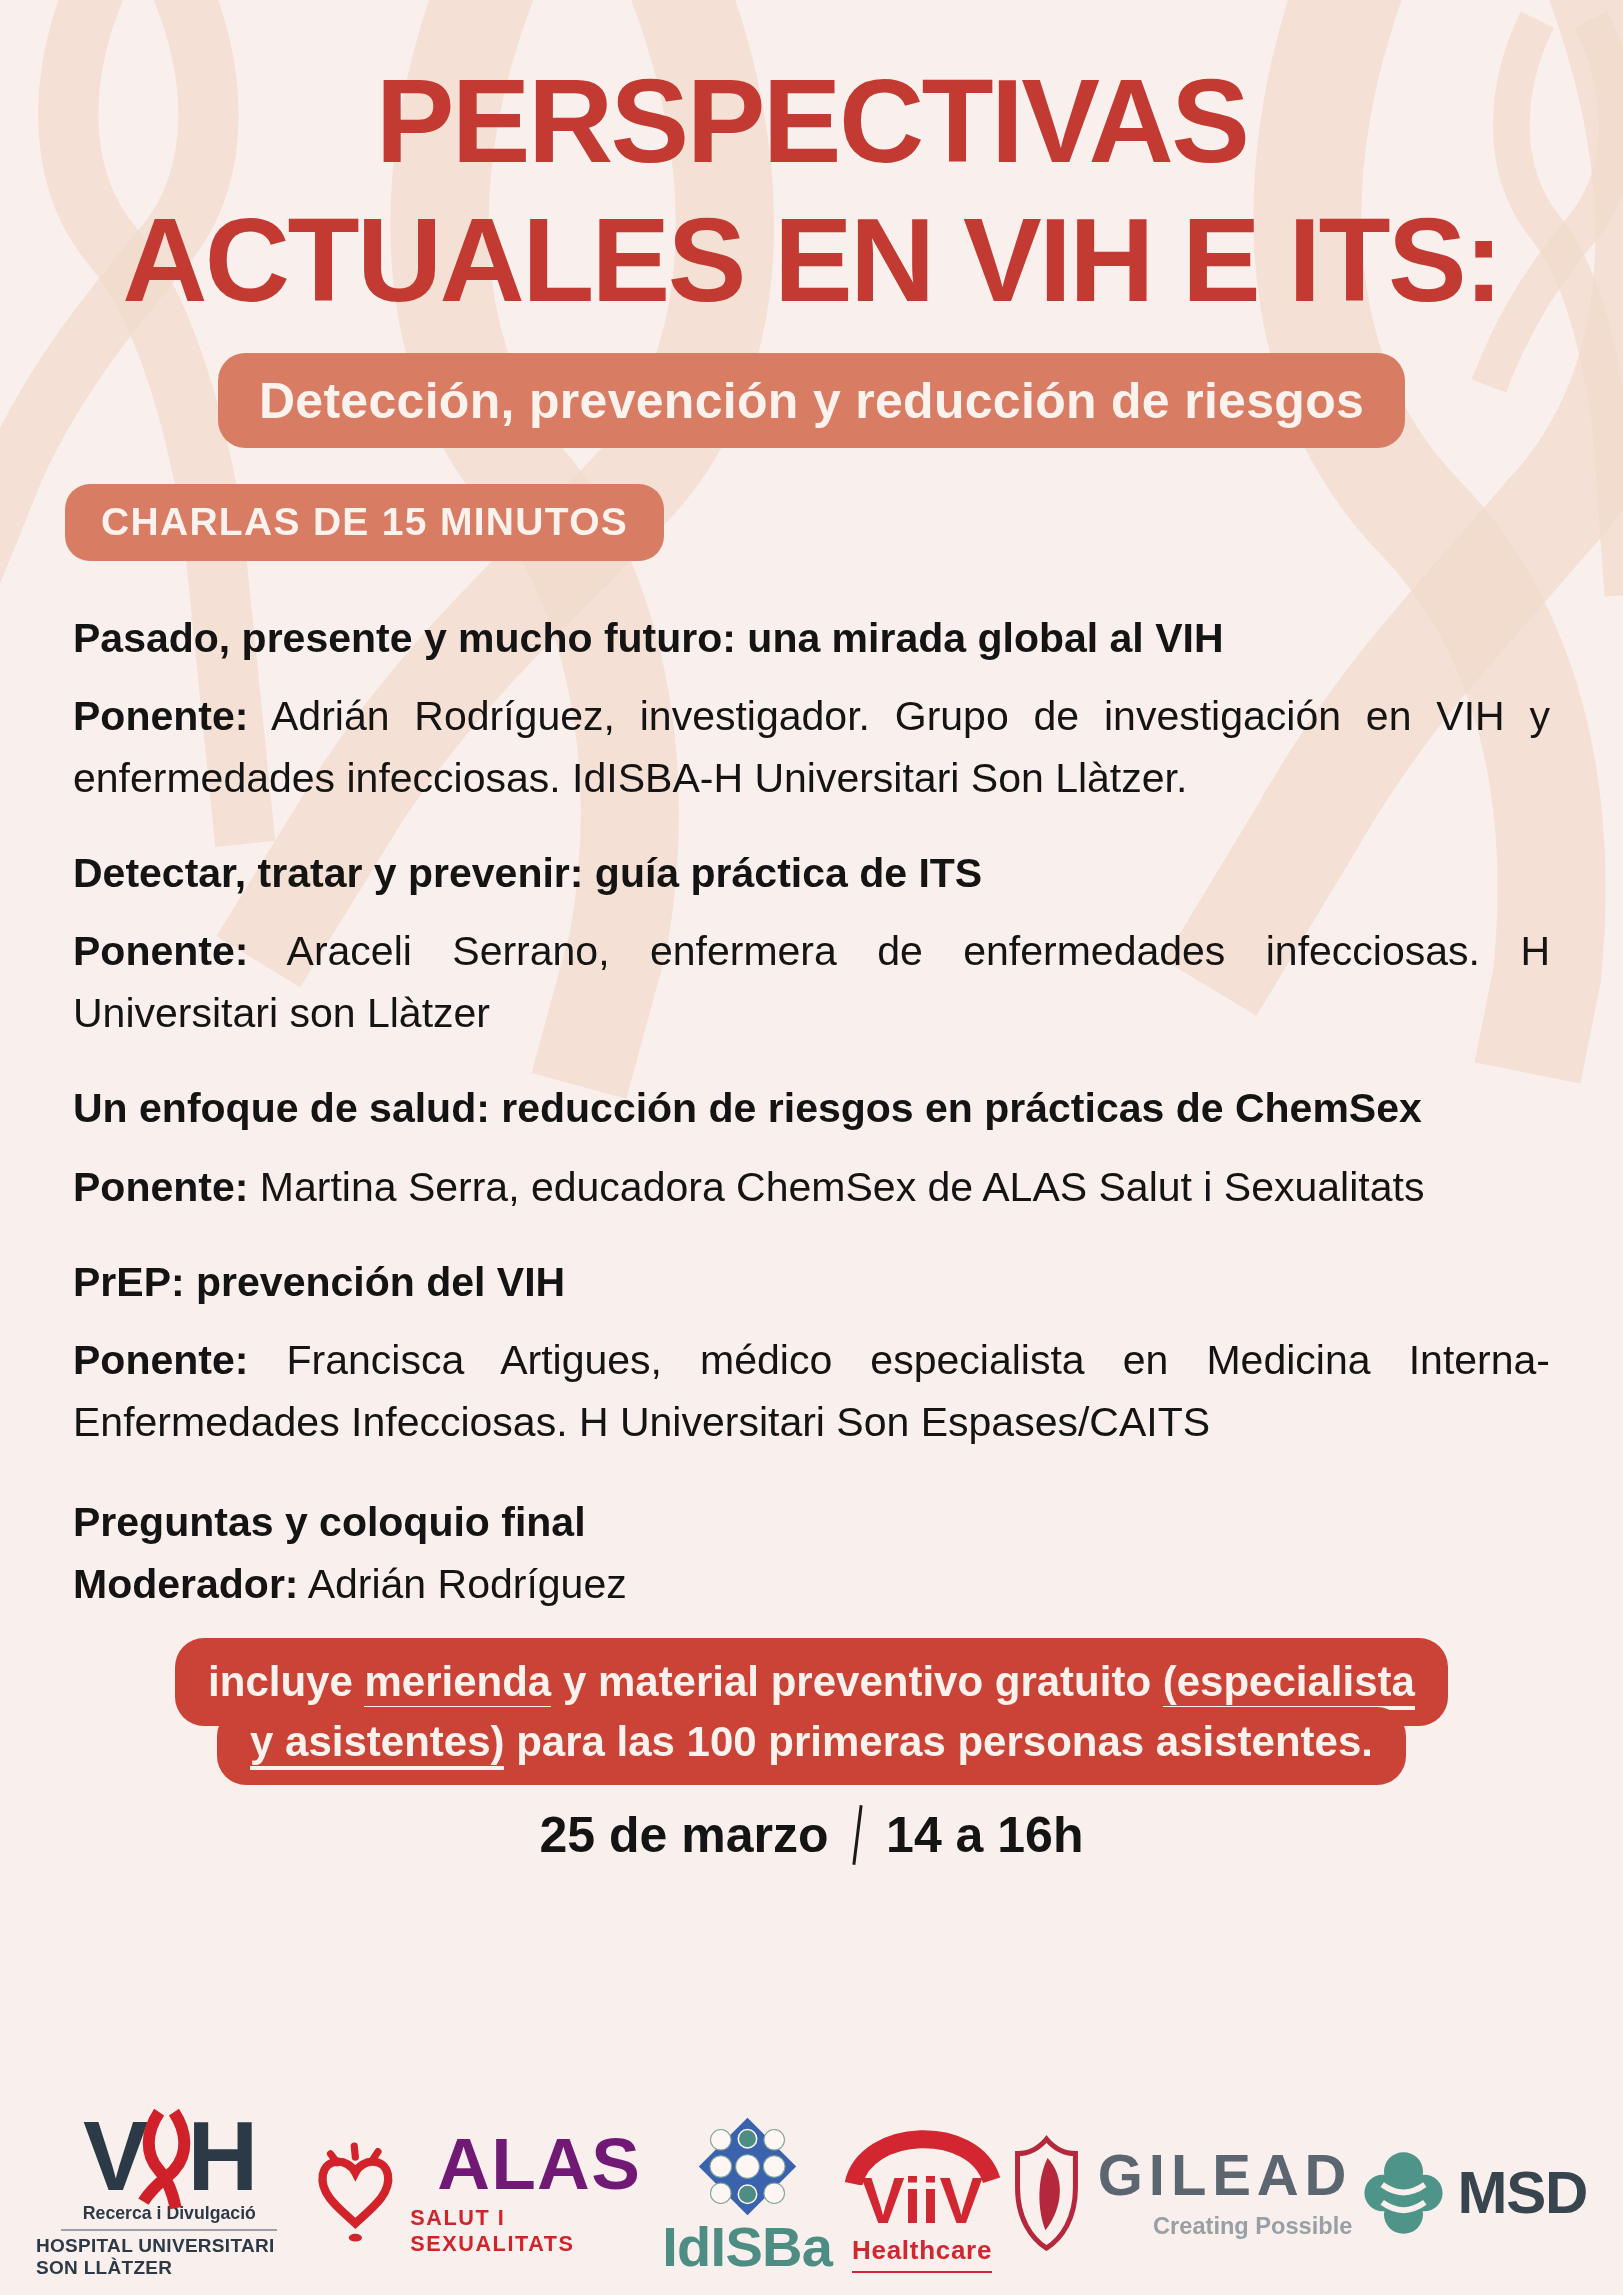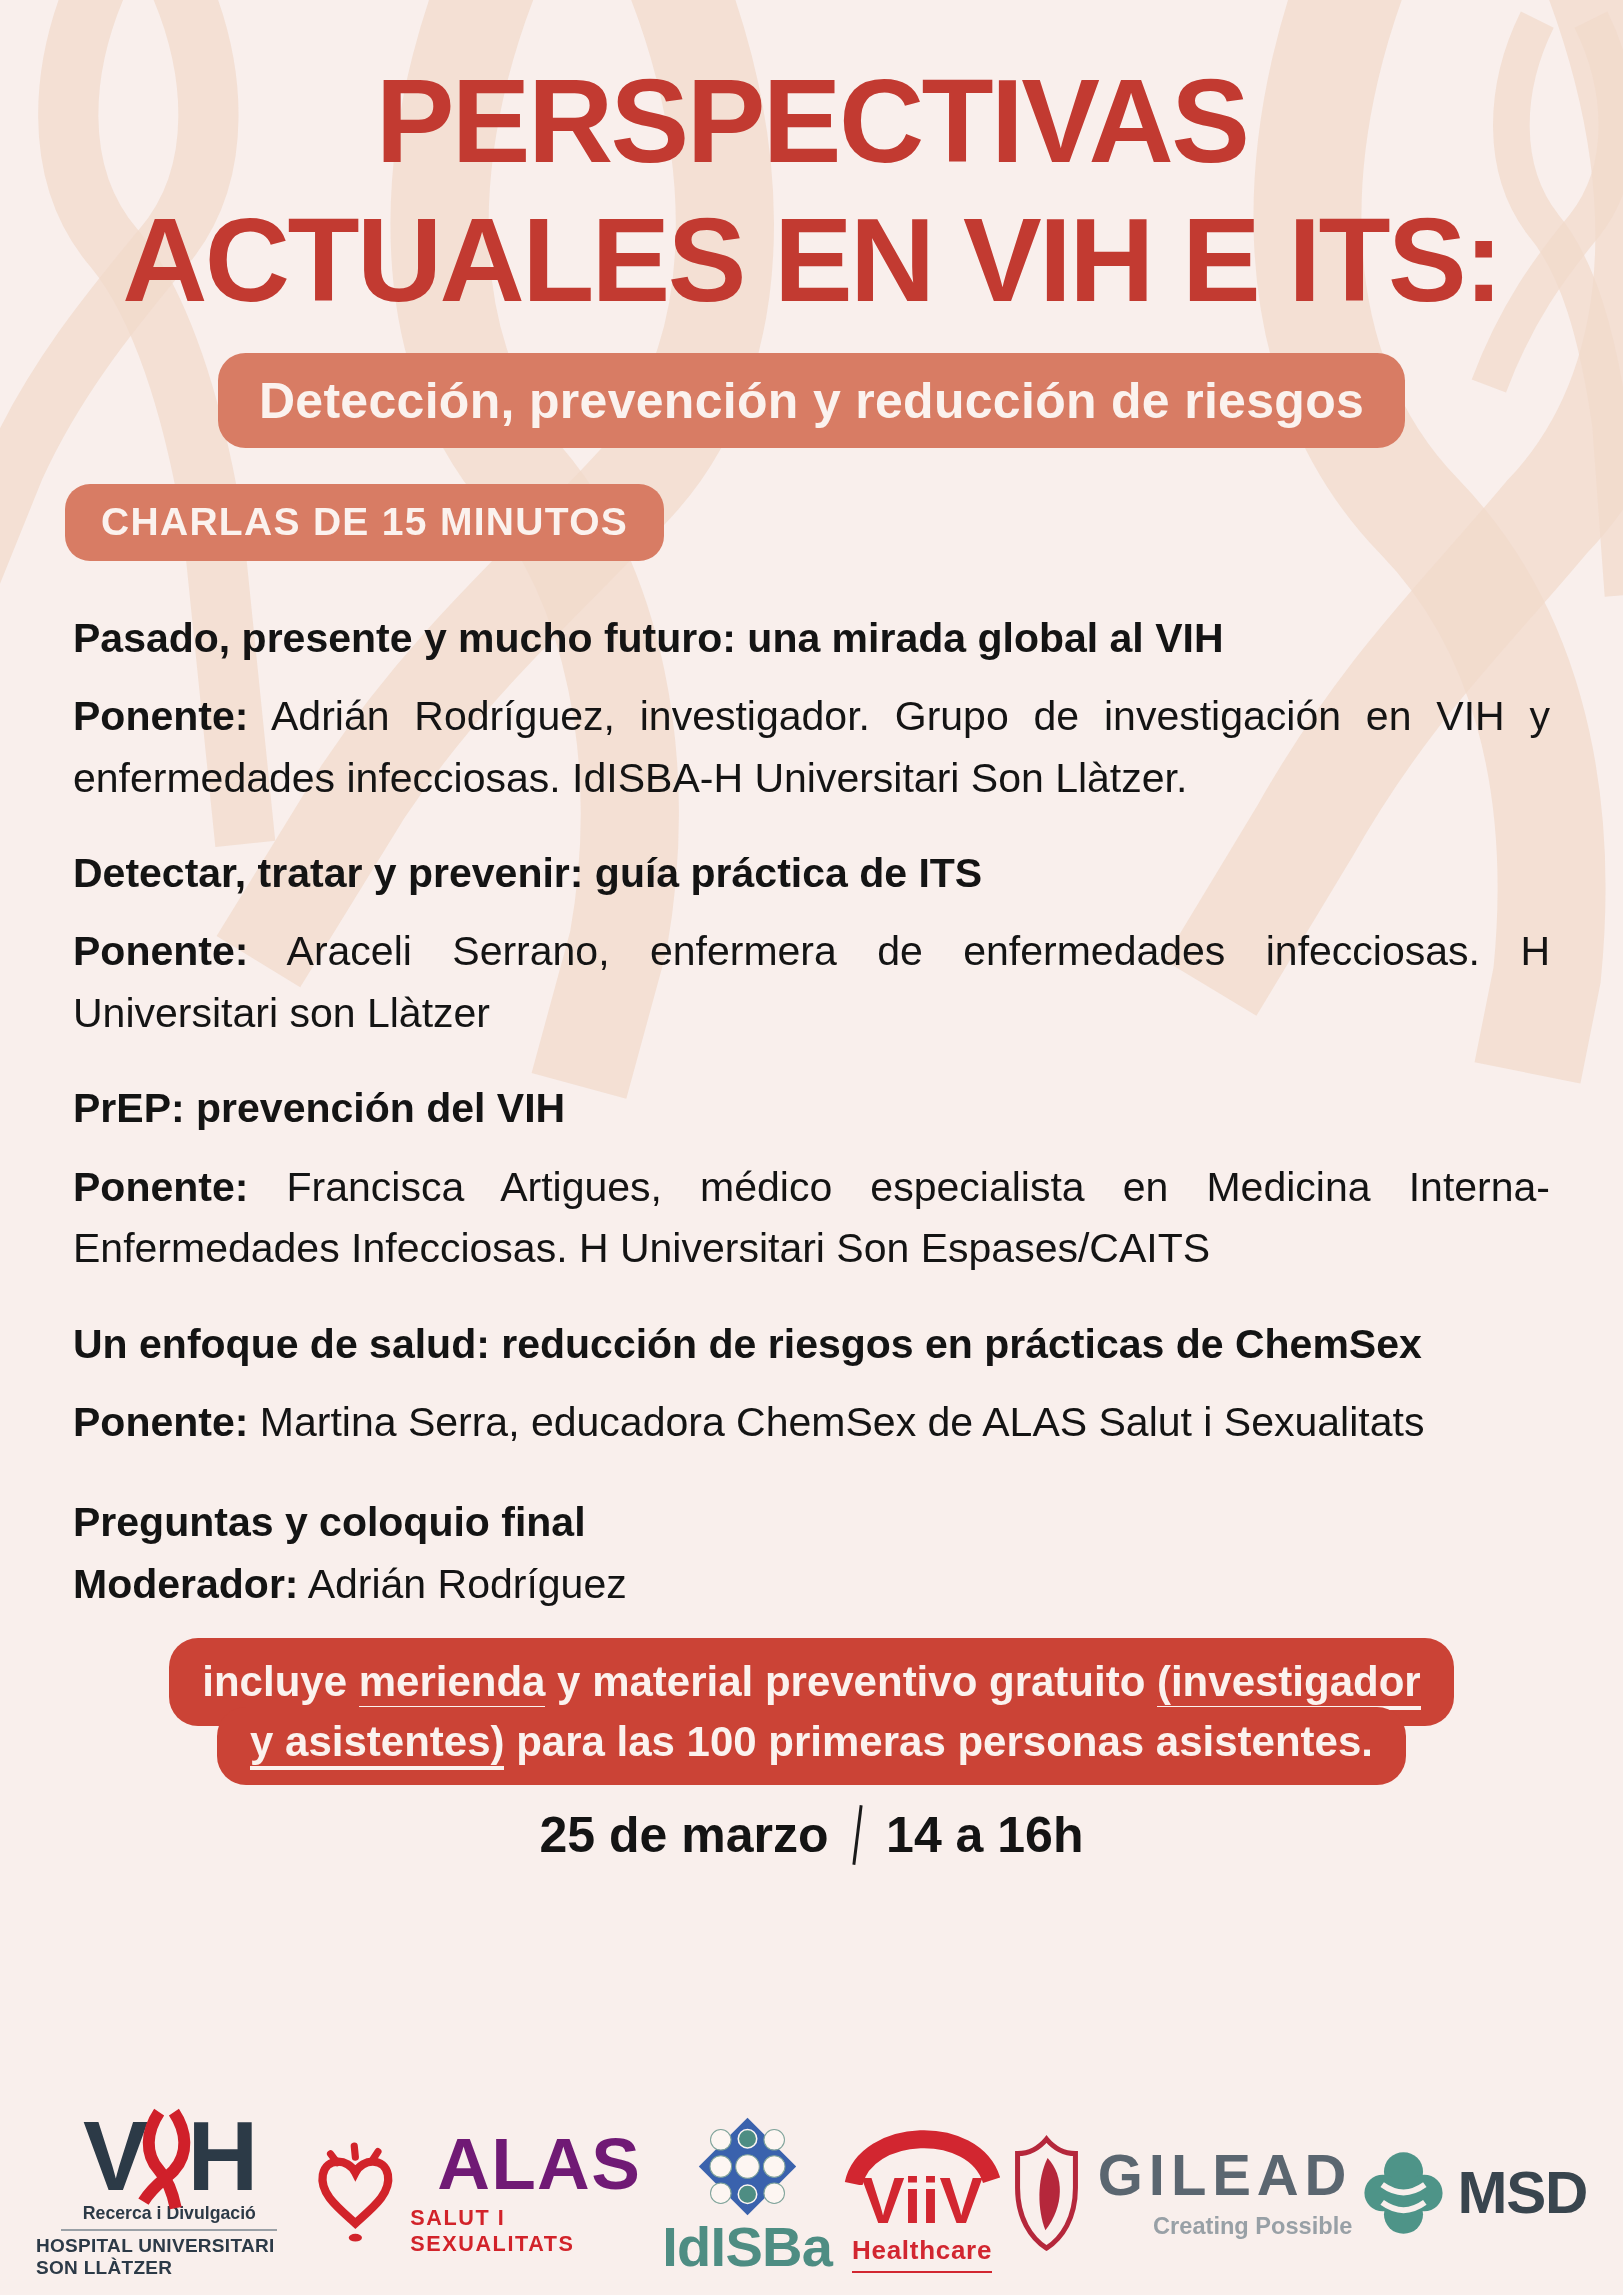--- a/index.html
+++ b/index.html
@@ -130,47 +130,47 @@
 
       <section class="talk">
         <h2 class="talk-title">Detectar, tratar y prevenir: guía práctica de ITS</h2>
         <p class="speaker">
           <strong>Ponente:</strong>
           <span>Araceli Serrano, enfermera de enfermedades infecciosas. H Universitari son Llàtzer</span>
         </p>
       </section>
 
       <section class="talk">
+        <h2 class="talk-title">Un enfoque de salud: reducción de riesgos en prácticas de ChemSex</h2>
+        <p class="speaker">
+          <strong>Ponente:</strong>
+          <span>Martina Serra, educadora ChemSex de ALAS Salut i Sexualitats</span>
+        </p>
+      </section>
+
+      <section class="talk">
         <h2 class="talk-title">PrEP: prevención del VIH</h2>
         <p class="speaker">
           <strong>Ponente:</strong>
           <span>Francisca Artigues, médico especialista en Medicina Interna-Enfermedades Infecciosas. H Universitari Son Espases/CAITS</span>
-        </p>
-      </section>
-
-      <section class="talk">
-        <h2 class="talk-title">Un enfoque de salud: reducción de riesgos en prácticas de ChemSex</h2>
-        <p class="speaker">
-          <strong>Ponente:</strong>
-          <span>Martina Serra, educadora ChemSex de ALAS Salut i Sexualitats</span>
         </p>
       </section>
 
       <section class="closing">
         <div class="closing-title">Preguntas y coloquio final</div>
         <div class="moderator">
           <strong>Moderador:</strong>
           <span>Adrián Rodríguez</span>
         </div>
       </section>
 
     </main>
 
     <div class="banner">
-      <span class="banner-line"><span>incluye </span><span class="u">merienda</span><span> y material preventivo gratuito </span><span class="u">(investigador</span></span><br>
+      <span class="banner-line"><span>incluye </span><span class="u">merienda</span><span> y material preventivo gratuito </span><span class="u">(especialista</span></span><br>
       <span class="banner-line second"><span class="u">y asistentes)</span><span> para las 100 primeras personas asistentes.</span></span>
     </div>
 
     <div class="when">
       <span>25 de marzo</span>
       <span class="when-sep"></span>
       <span>14 a 16h</span>
     </div>
 
   </div>

